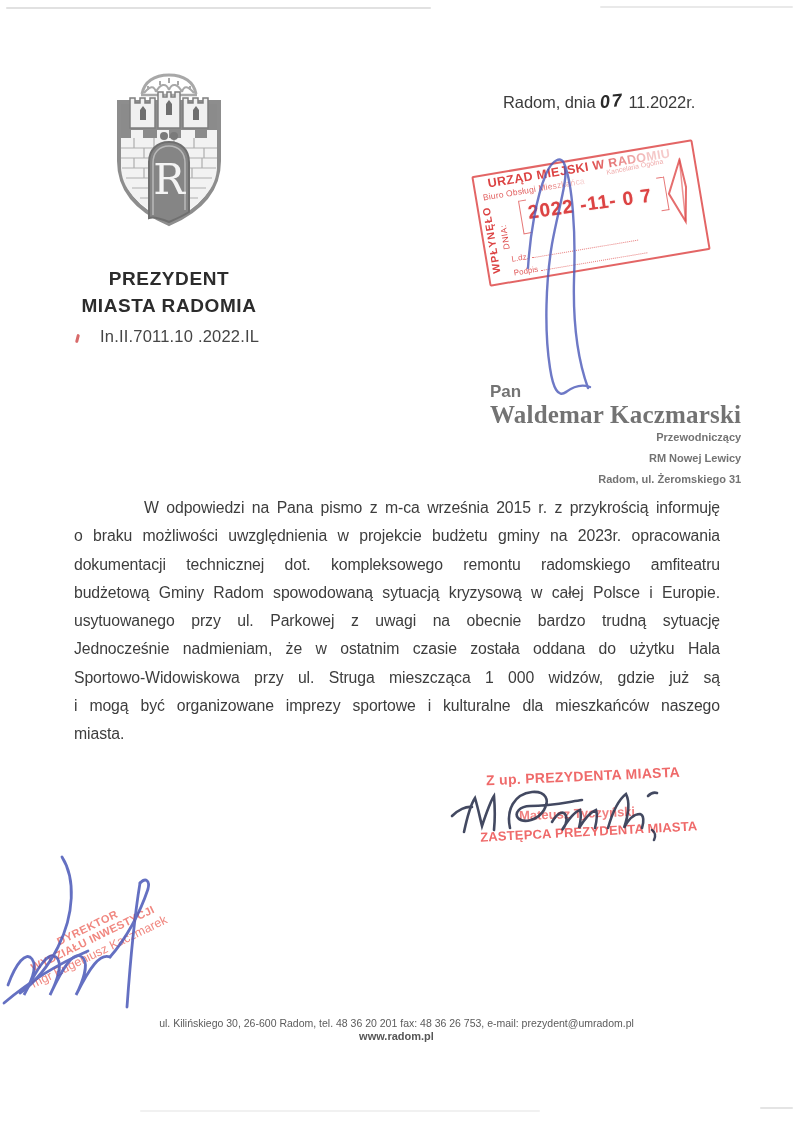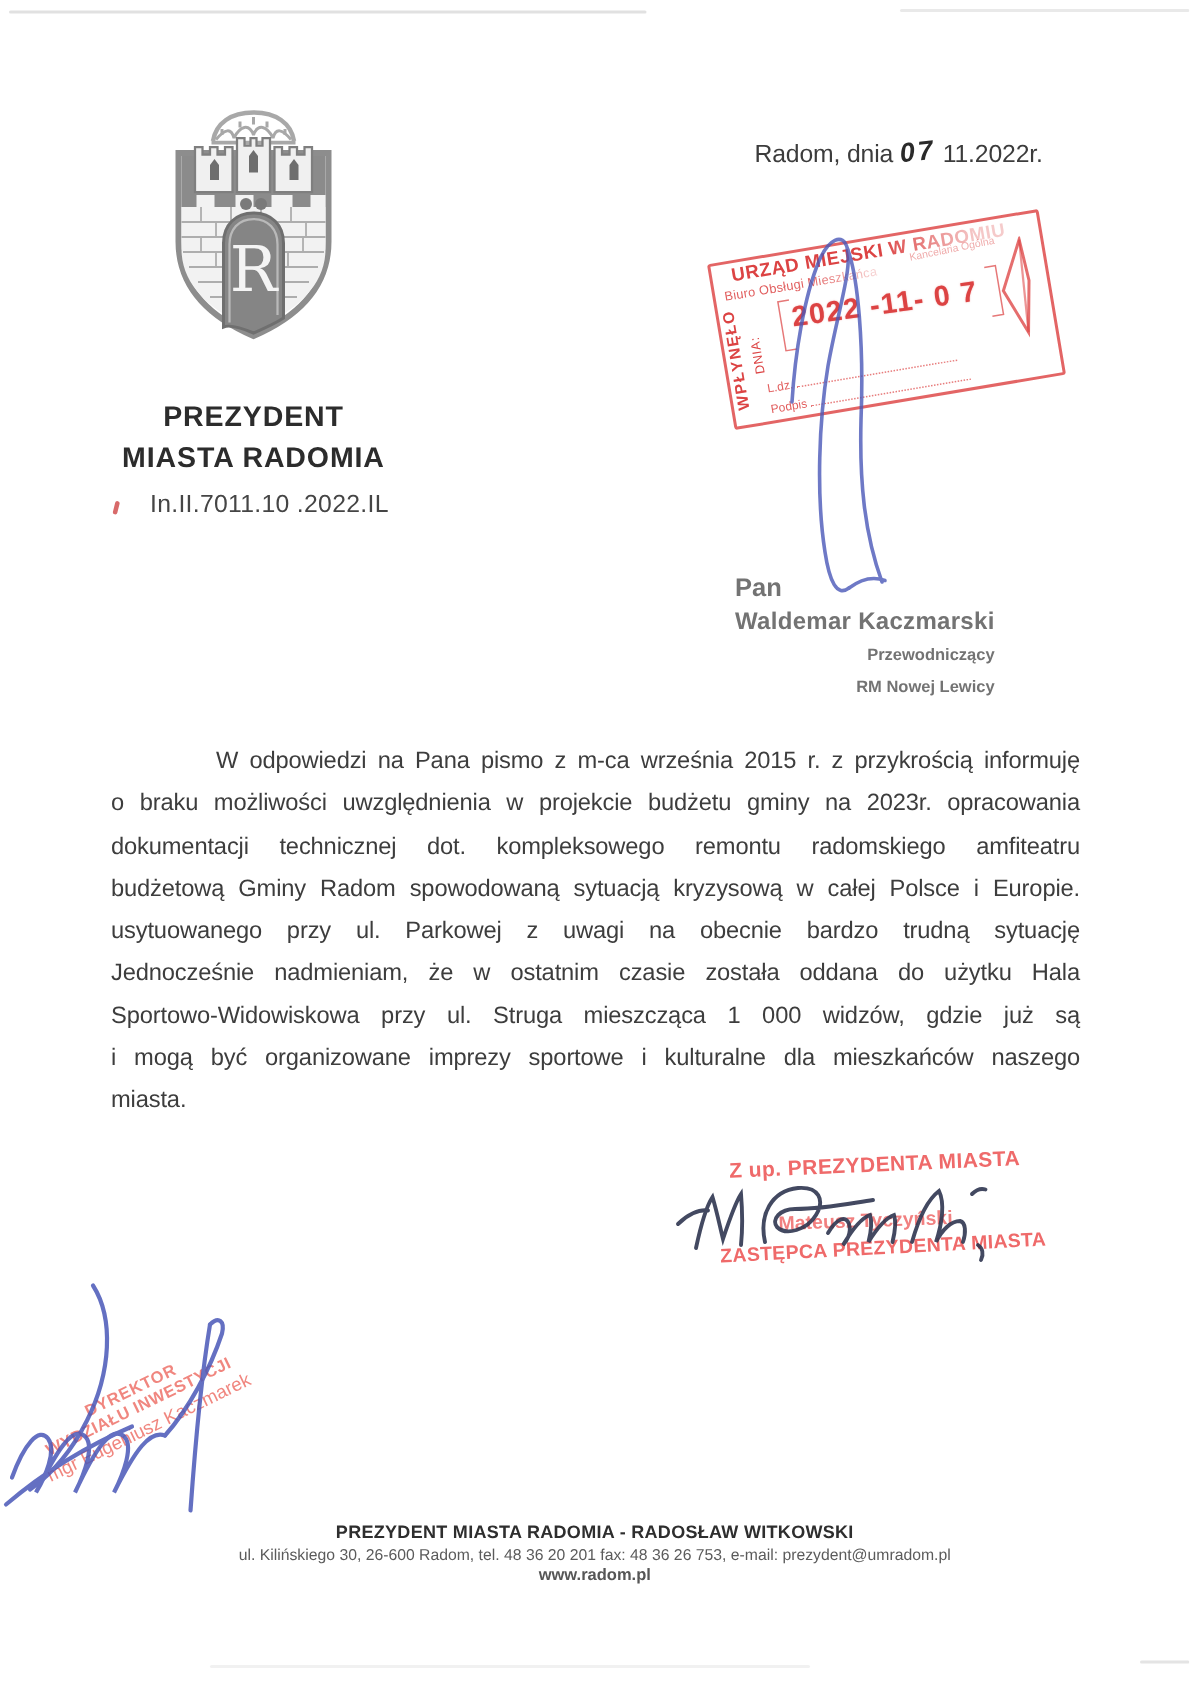--- a/index.html
+++ b/index.html
@@ -58,21 +58,21 @@
   .blue-paraph { position:absolute; left:470px; top:140px; width:180px; height:280px; pointer-events:none; }
 
   
   .ref-mark { position:absolute; left:76px; top:334px; width:3px; height:9px; background:#d86a6a;
               transform:rotate(14deg); border-radius:2px; }
   .ref-number { position:absolute; left:100px; top:327px; font-size:16.5px; color:#454545; letter-spacing:.2px; }
 
   
   .recipient { position:absolute; left:490px; top:352px; color:#737373; font-weight:bold;margin-top:28px; }
   .recipient .r-sal  { font-size:17px; line-height:23px; }
-  .recipient .r-name { font-size:16px; line-height:24px; letter-spacing:.2px; }
+  .recipient .r-name { font-size:25px; line-height:24px; letter-spacing:.2px;font-family:Liberation Serif, serif; }
   .recipient .r-title, .recipient .r-org, .recipient .r-addr { font-size:11px; line-height:21px;text-align:right; }
 
   
   .body-text { position:absolute; left:74px; top:494px; width:646px; font-size:15.8px;
                color:#3d3d3d; letter-spacing:-.1px; }
   .body-line { line-height:28.3px; text-align:justify; text-align-last:justify; white-space:normal; }
   .body-line.first { padding-left:70px; }
   .body-line.last { text-align-last:left; }
 
   
@@ -188,20 +188,21 @@
   </svg>
 
   <div class="ref-mark"></div>
   <div class="ref-number">In.II.7011.10 .2022.IL</div>
 
   <div class="recipient">
     <div class="r-sal">Pan</div>
     <div class="r-name">Waldemar Kaczmarski</div>
     <div class="r-title">Przewodniczący</div>
     <div class="r-org">RM  Nowej Lewicy</div>
+    <div class="r-addr">Radom, ul. Żeromskiego 31</div>
   </div>
 
   <div class="body-text">
     <div class="body-line first">W odpowiedzi na Pana pismo z m-ca września 2015 r.  z przykrością informuję</div>
     <div class="body-line">o braku możliwości uwzględnienia w projekcie budżetu gminy na 2023r. opracowania</div>
     <div class="body-line">dokumentacji technicznej dot. kompleksowego remontu radomskiego amfiteatru</div>
     <div class="body-line">budżetową Gminy Radom spowodowaną sytuacją kryzysową w całej Polsce i Europie.</div>
     <div class="body-line">usytuowanego przy ul. Parkowej  z uwagi na obecnie bardzo trudną sytuację</div>
     <div class="body-line">Jednocześnie nadmieniam, że w ostatnim czasie została oddana do użytku Hala</div>
     <div class="body-line">Sportowo-Widowiskowa przy ul. Struga mieszcząca 1 000 widzów, gdzie  już są</div>
@@ -233,18 +234,17 @@
     <g fill="none" stroke="#4a58b8" stroke-width="2.8" stroke-linecap="round" opacity=".85">
       <path d="M62,12 C76,34 74,70 58,102 C48,122 34,138 20,148"></path>
       <path d="M8,140 C16,118 26,106 32,114 C38,122 30,140 24,150 C38,122 48,106 56,112 C64,118 56,138 50,150 C64,120 74,106 82,112 C90,118 82,138 76,150 C90,122 100,108 110,112"></path>
       <path d="M110,112 C126,94 140,68 148,44 C150,36 146,32 140,38"></path>
       <path d="M140,38 C134,74 130,120 127,162"></path>
       <path d="M4,158 C30,136 60,118 88,106"></path>
     </g>
   </svg>
 
   <div class="footer">
-    <div class="f1">PREZYDENT MIASTA RADOMIA - RADOSŁAW WITKOWSKI</div>
     <div class="f2">ul. Kilińskiego 30, 26-600 Radom, tel. 48 36 20 201 fax: 48 36 26 753, e-mail: prezydent@umradom.pl</div>
     <div class="f3">www.radom.pl</div>
   </div>
 
 </div>
 
 </body></html>

